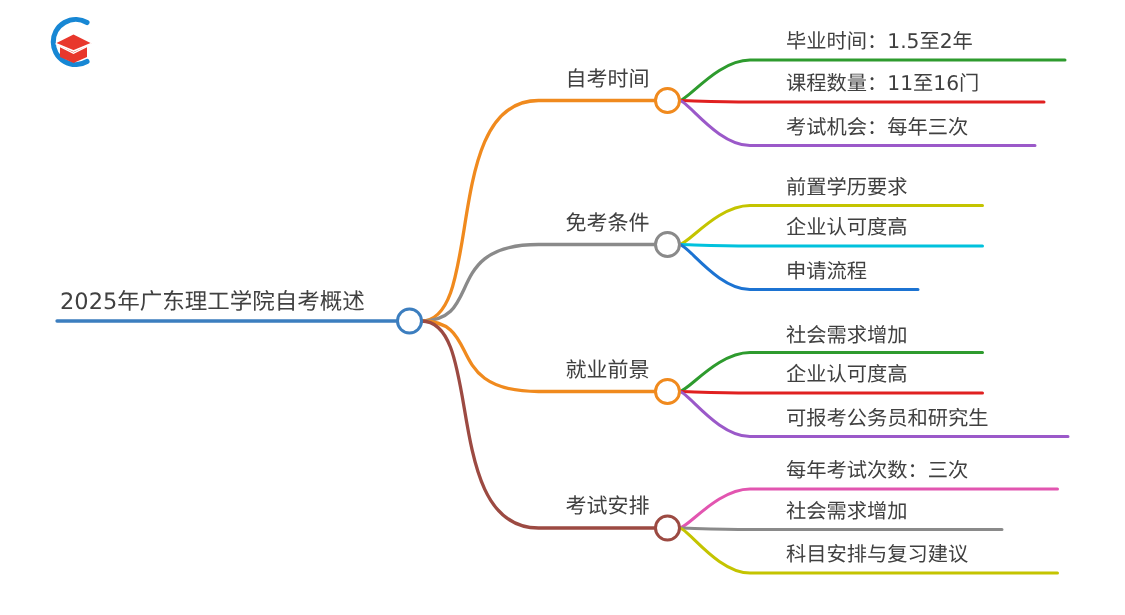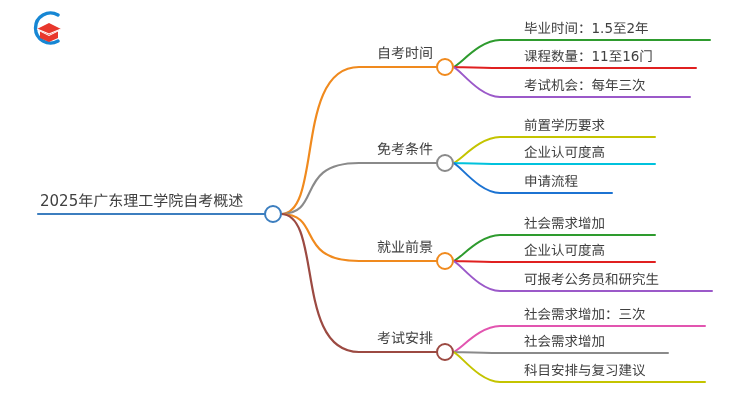--- a/index.html
+++ b/index.html
@@ -148,17 +148,17 @@
   <div id="leaf-labels">
       <div class="node-label leaf-label" style="left: 524px; top: 20px;">毕业时间：1.5至2年</div>
       <div class="node-label leaf-label" style="left: 524px; top: 48px;">课程数量：11至16门</div>
       <div class="node-label leaf-label" style="left: 524px; top: 77px;">考试机会：每年三次</div>
       <div class="node-label leaf-label" style="left: 524px; top: 117px;">前置学历要求</div>
       <div class="node-label leaf-label" style="left: 524px; top: 144px;">企业认可度高</div>
       <div class="node-label leaf-label" style="left: 524px; top: 173px;">申请流程</div>
       <div class="node-label leaf-label" style="left: 524px; top: 215px; font-family: Liberation Serif, serif;">社会需求增加</div>
       <div class="node-label leaf-label" style="left: 524px; top: 242px;">企业认可度高</div>
       <div class="node-label leaf-label" style="left: 524px; top: 271px;">可报考公务员和研究生</div>
-      <div class="node-label leaf-label" style="left: 524px; top: 306px;">社会需求增加：三次</div>
+      <div class="node-label leaf-label" style="left: 524px; top: 306px;">每年考试次数：三次</div>
       <div class="node-label leaf-label" style="left: 524px; top: 333px;">社会需求增加</div>
       <div class="node-label leaf-label" style="left: 524px; top: 362px;">科目安排与复习建议</div>
     </div>
 </div>
 
 </body></html>

